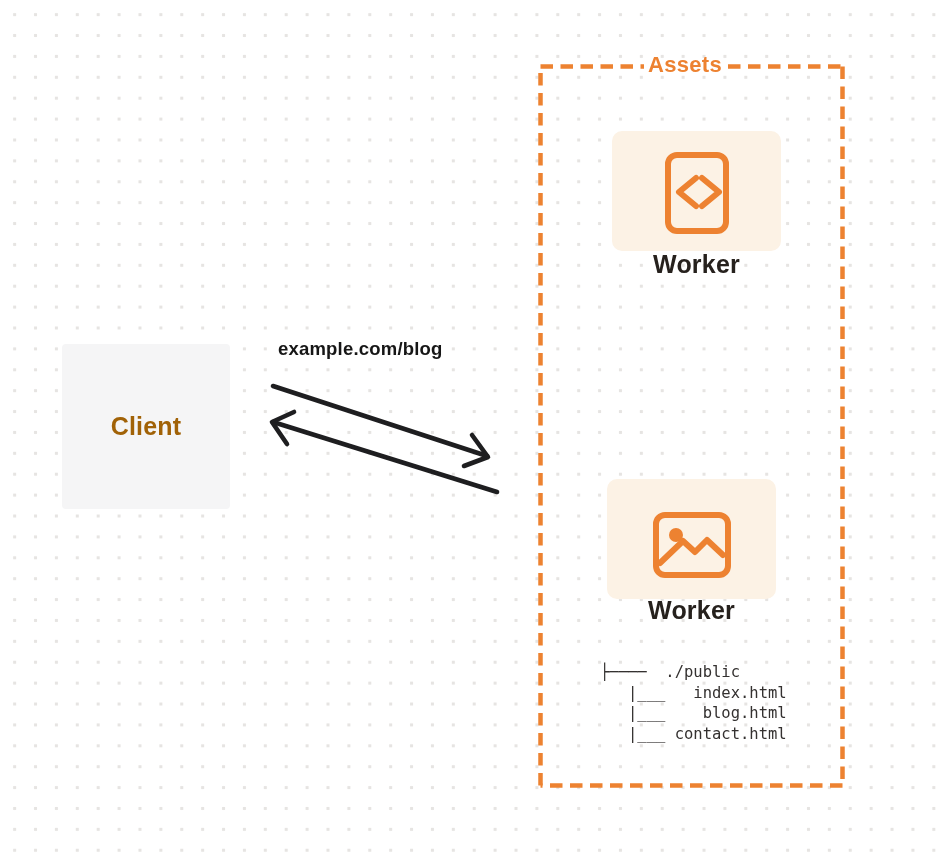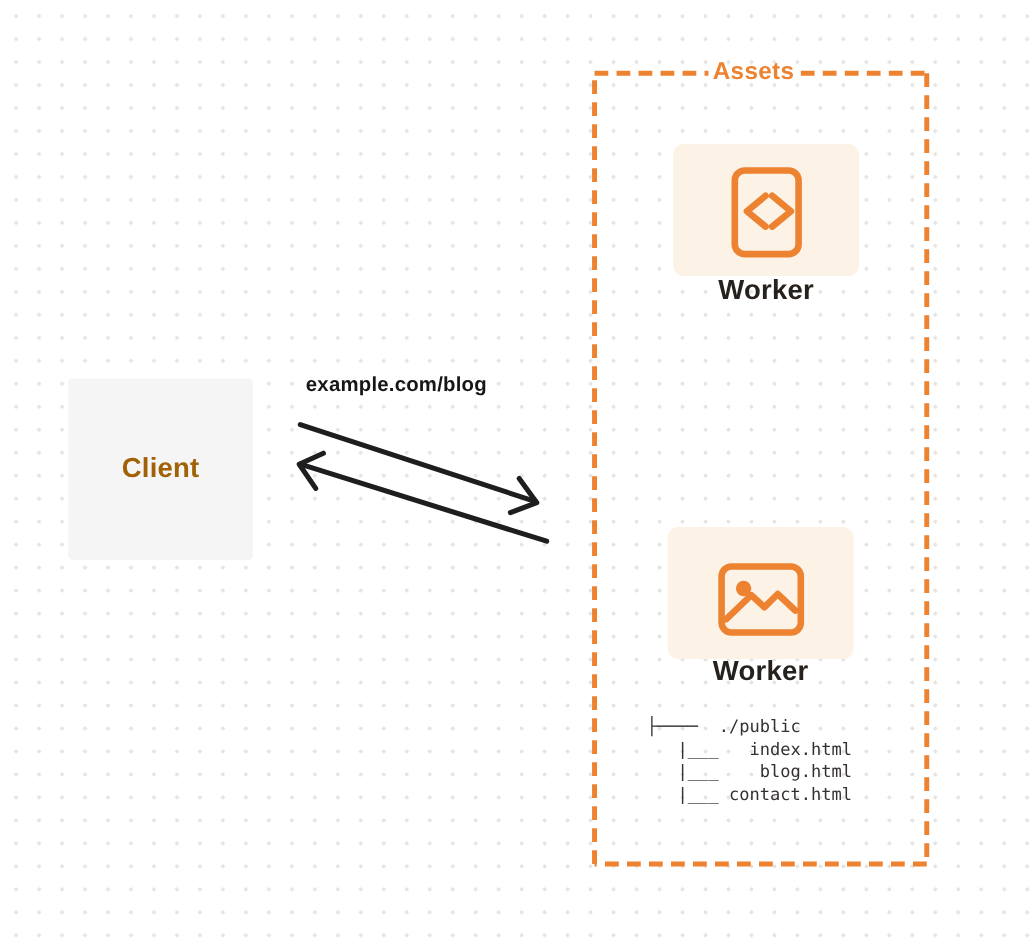--- a/index.html
+++ b/index.html
@@ -54,21 +54,21 @@
   #worker-card { left: 612px; top: 131px; }
   #worker-card .icon-wrap { margin-top: 20px; }
   #worker-card .node-label { margin-top: 15px; }
   #assets-card { left: 607px; top: 479px; }
   #assets-card .icon-wrap { margin-top: 32px; }
   #assets-card .node-label { margin-top: 17px; }
   .icon-wrap { line-height: 0; }
 
   .file-tree {
     left: 588px; top: 650px;
-    margin: 0;
+    margin: 12px;
     font-family: "DejaVu Sans Mono", monospace;
     font-size: 15.5px; line-height: 20.7px;
     color: #343130;
     z-index: 2;
   }
 </style>
 </head>
 <body>
 
 <svg id="overlay-svg" viewBox="0 0 938 860" xmlns="http://www.w3.org/2000/svg">

